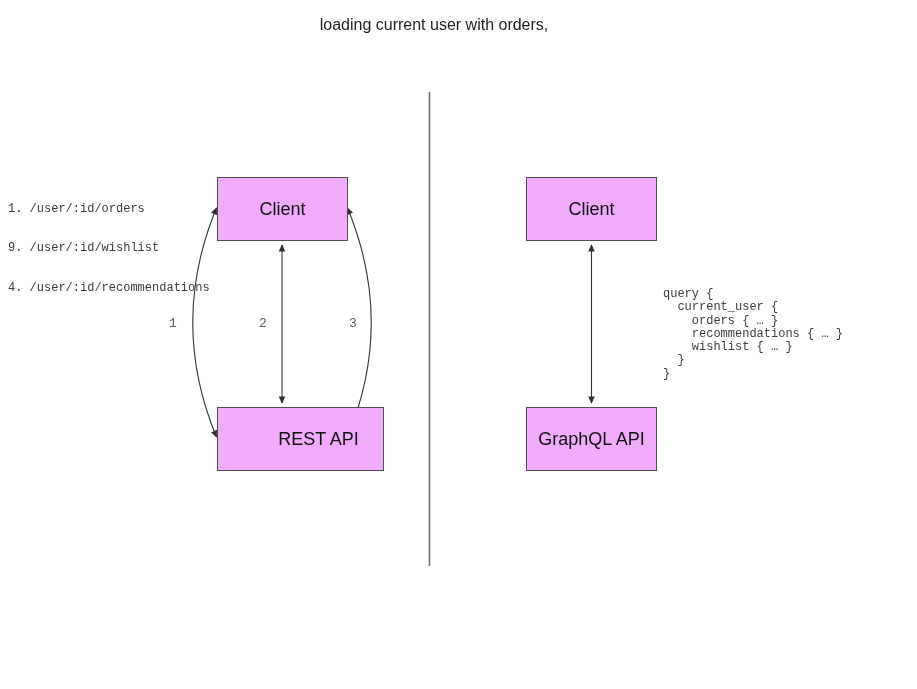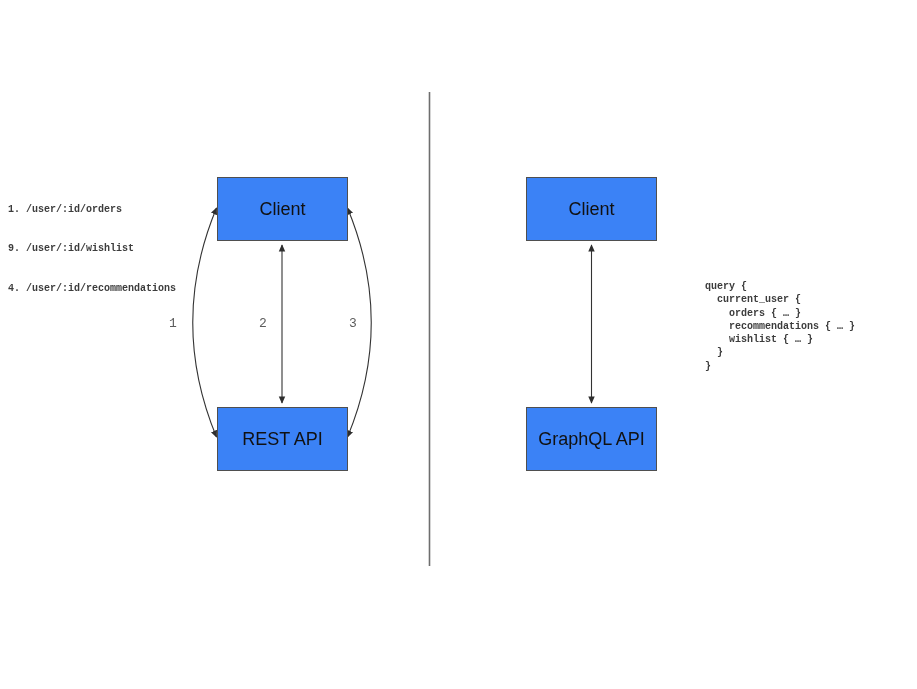--- a/index.html
+++ b/index.html
@@ -22,44 +22,43 @@
     width: 868px;
     text-align: center;
     font-size: 16px;
     line-height: 21px;
     color: #1f1f1f;
   }
   .node-box {
     position: absolute;
     width: 129px;
     height: 62px;
-    background: #3b82f6;
+    background: #f0abfc;
     border: 1.3px solid #4f4f4f;
     display: flex;
     align-items: center;
     justify-content: center;
     font-size: 18px;
     color: #111111;
   }
   #rest-client  { left: 217px; top: 177px; }
-  #rest-api     { left: 217px; top: 407px; }
+  #rest-api     { left: 217px; top: 407px; padding-left: 36px; }
   #gql-client   { left: 526px; top: 177px; }
   #gql-api      { left: 526px; top: 407px; }
 
   .mono-block {
     position: absolute;
     font-family: "Liberation Mono", monospace;
-    font-size: 10px;
+    font-size: 12px;
     line-height: 13.3px;
     color: #3c3c3c;
     white-space: pre;
-    font-weight: bold;
   }
   #endpoint-list { left: 8px;  top: 176px; }
-  #query-code    { left: 663px; top: 280px; margin-left: 42px; }
+  #query-code    { left: 663px; top: 288px; }
 
   .arrow-num {
     position: absolute;
     font-family: "Liberation Mono", monospace;
     font-size: 13px;
     color: #5c5c5c;
     width: 20px;
     text-align: center;
   }
   #arrow-num-1 { left: 163px; top: 316px; }
@@ -72,20 +71,21 @@
     top: 0;
     pointer-events: none;
   }
 </style>
 </head>
 <body>
 
 <div id="canvas">
 
   <div class="title">
+    <div>loading current user with orders,</div>
   </div>
 
   <svg class="diagram-layer" width="917" height="689" viewBox="0 0 917 689">
     <defs>
       <marker id="arrhead" viewBox="0 0 10 10" refX="8.5" refY="5" markerWidth="7" markerHeight="7" orient="auto-start-reverse">
         <path d="M0,0.8 L9.5,5 L0,9.2 Z" fill="#2e2e2e"></path>
       </marker>
     </defs>
 
     <path d="M 429.5 92 L 429.5 566" stroke="#6e6e6e" stroke-width="1.6" fill="none"></path>

